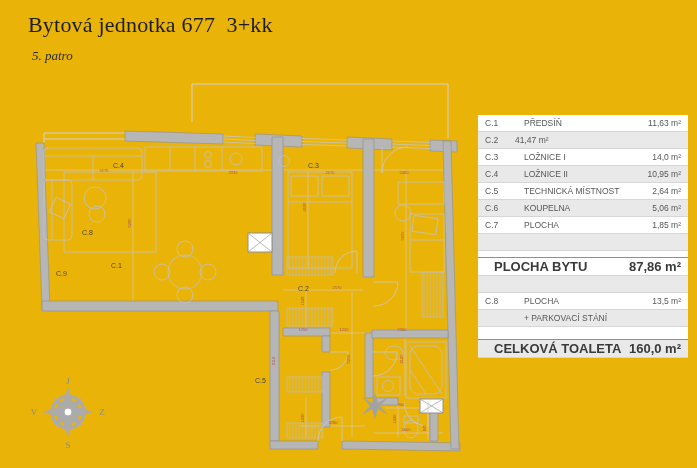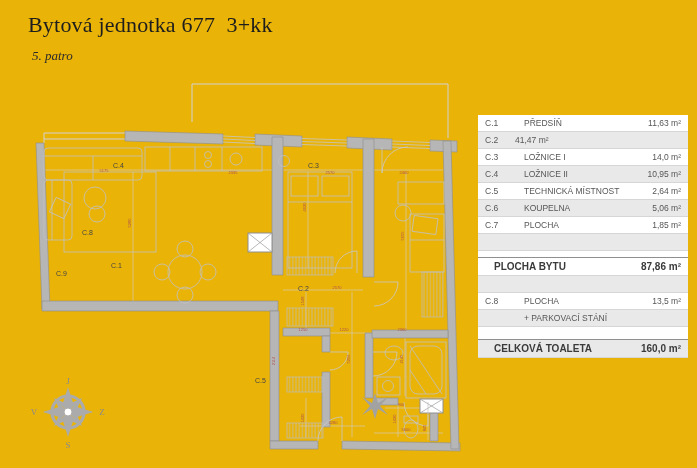--- a/index.html
+++ b/index.html
@@ -29,21 +29,21 @@
   .compass .hub{fill:#fff;stroke:#ababab;stroke-width:1;}
   .compass text{font-family:"Liberation Serif",serif;font-size:9px;fill:#8a8a8a;text-anchor:middle;}
   
   .legend{position:absolute;left:478px;top:115px;width:210px;}
   .lrow{display:flex;align-items:center;height:17px;border-bottom:1px solid #d6d6d6;
         font-size:8.5px;color:#565656;padding:0 7px;box-sizing:border-box;background:#fff;}
   .lrow.shade{background:#e9e9e9;}
   .lcode{width:30px;flex:none;}
   .lname{flex:1;white-space:nowrap;padding-left:9px;}
   .larea{flex:none;text-align:left;white-space:nowrap;}
-  .totalrow{height:19px;font-weight:bold;font-size:10px;color:#3a3a3a;border-top:1.5px solid #8f8f8f;}
+  .totalrow{height:19px;font-weight:bold;font-size:13px;color:#3a3a3a;border-top:1.5px solid #8f8f8f;}
   .gap{height:6px;background:#fff;border:none;}
   .gap2{height:12px;background:#fff;border:none;}
 </style>
 </head>
 <body>
 
 <div class="page">
 
   <h1 class="title">Bytová jednotka 677  3+kk</h1>
   <div class="subtitle">5. patro</div>

